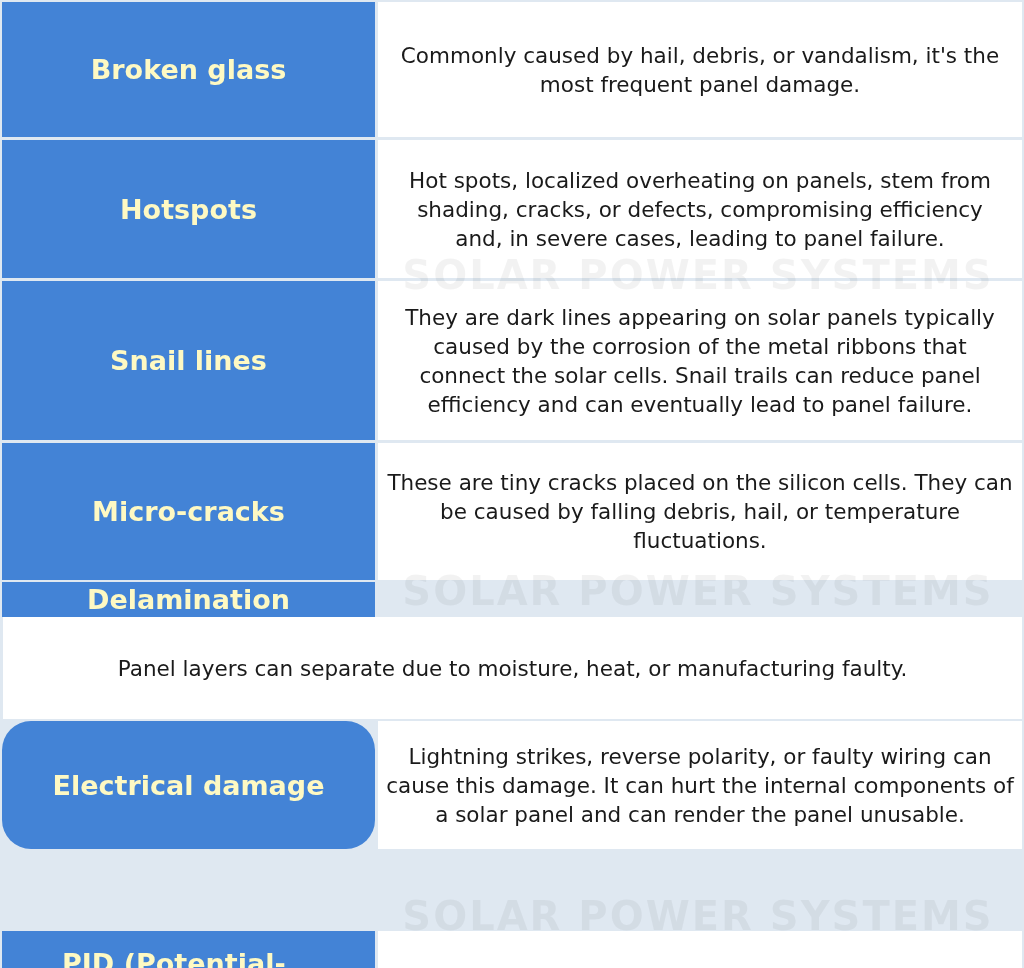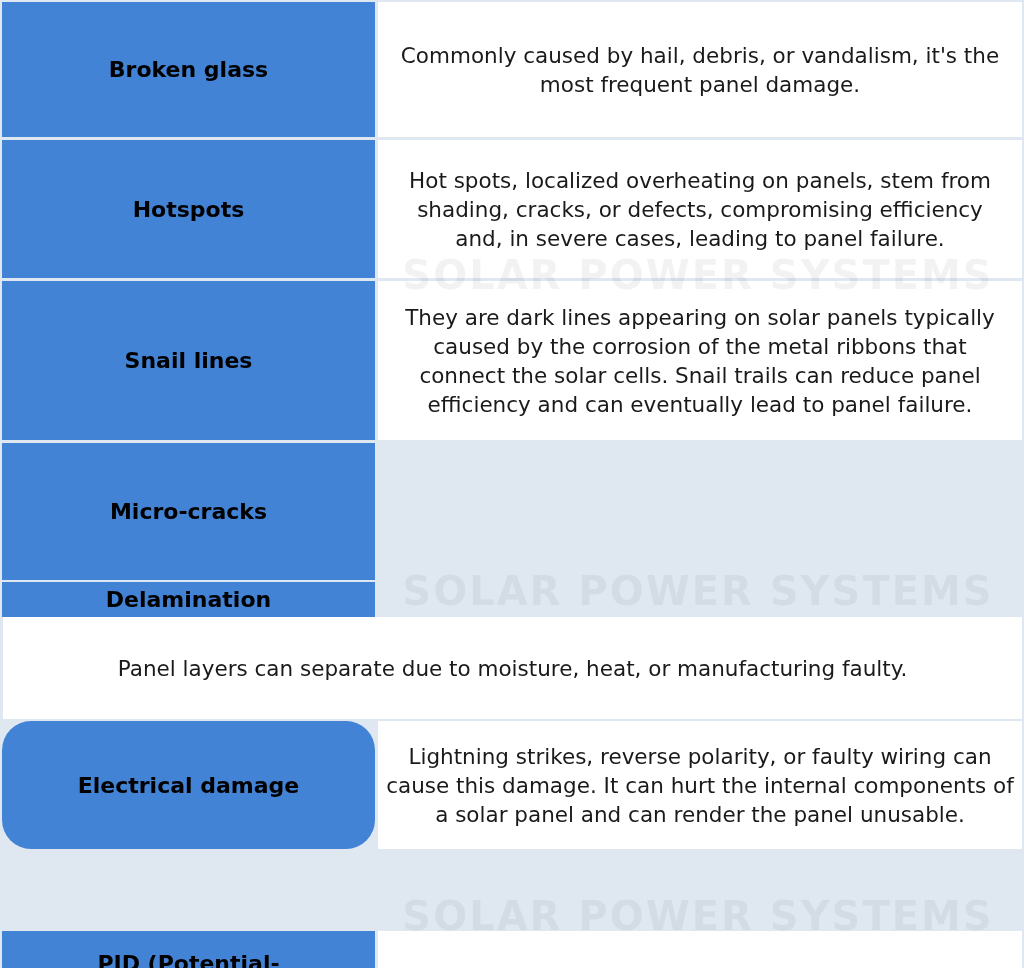--- a/index.html
+++ b/index.html
@@ -1,19 +1,19 @@
 <!DOCTYPE html>
 <html><head>
 <meta charset="utf-8">
 <style>
   html, body { margin:0; padding:0; }
   body { width:1024px; height:968px; background:#dfe8f1; position:relative; overflow:hidden; font-family:"Liberation Sans", sans-serif; }
   .table { position:absolute; left:0; top:0; width:1024px; height:968px; }
   .row { position:absolute; left:0; width:1024px; display:flex; }
-  .label { width:373px; margin-left:2px; background:#4383d6; color:#000000; display:flex; align-items:center; justify-content:center; text-align:center; font-family:"DejaVu Sans", sans-serif; font-weight:bold; font-size:22px; line-height:35px; box-sizing:border-box; padding:0 40px; }
+  .label { width:373px; margin-left:2px; background:#4383d6; color:#fef9c3; display:flex; align-items:center; justify-content:center; font-family:"DejaVu Sans", sans-serif; font-weight:bold; font-size:27px; line-height:35px; box-sizing:border-box; padding:0 40px; }
   .desc { flex:1; margin-left:3px; margin-right:2px; background:#fff; display:flex; align-items:center; justify-content:center; text-align:center; color:#1a1a1a; font-family:"DejaVu Sans", sans-serif; font-size:21.5px; line-height:29px; box-sizing:border-box; padding:0 6px; position:relative; overflow:hidden; }
   .wm { position:absolute; left:0; top:0; width:1024px; height:968px; pointer-events:none; }
   .wm-text { position:absolute; left:398px; width:600px; text-align:center; font-family:"DejaVu Sans", sans-serif; font-weight:bold; font-size:40px; color:rgba(0,0,0,0.05); letter-spacing:2px; }
   .desc span { position:relative; z-index:2; }
 </style>
 </head>
 <body>
 
 <div class="table">
   <div class="row" style="top:2px;height:135px;">
@@ -29,20 +29,23 @@
       </div>
   </div>
   <div class="row" style="top:281px;height:159px;">
     <div class="label">Snail lines</div>
     <div class="desc">
         <span style="padding:0 10px;">They are dark lines appearing on solar panels typically caused by the corrosion of the metal ribbons that connect the solar cells. Snail trails can reduce panel efficiency and can eventually lead to panel failure.</span>
       </div>
   </div>
   <div class="row" style="top:443px;height:137px;">
     <div class="label">Micro-cracks</div>
+    <div class="desc">
+        <span>These are tiny cracks placed on the silicon cells. They can be caused by falling debris, hail, or temperature fluctuations.</span>
+      </div>
   </div>
   <div class="row" style="top:582px;height:137px;flex-direction:column;">
     <div class="label">Delamination</div>
     <div class="desc">
         <span style="padding:0 10px;">Panel layers can separate due to moisture, heat, or manufacturing faulty.</span>
       </div>
   </div>
   <div class="row" style="top:721px;height:128px;">
     <div class="label" style="padding:0 10px;border-radius:29px;">Electrical damage</div>
     <div class="desc">

